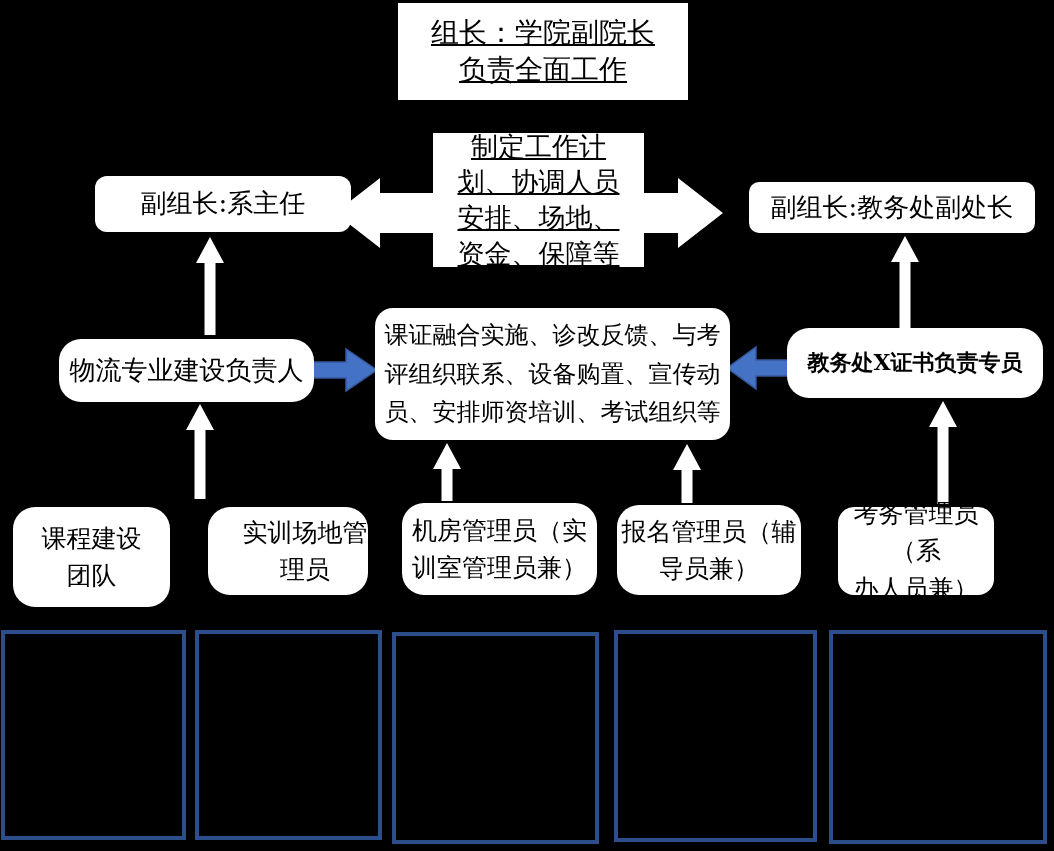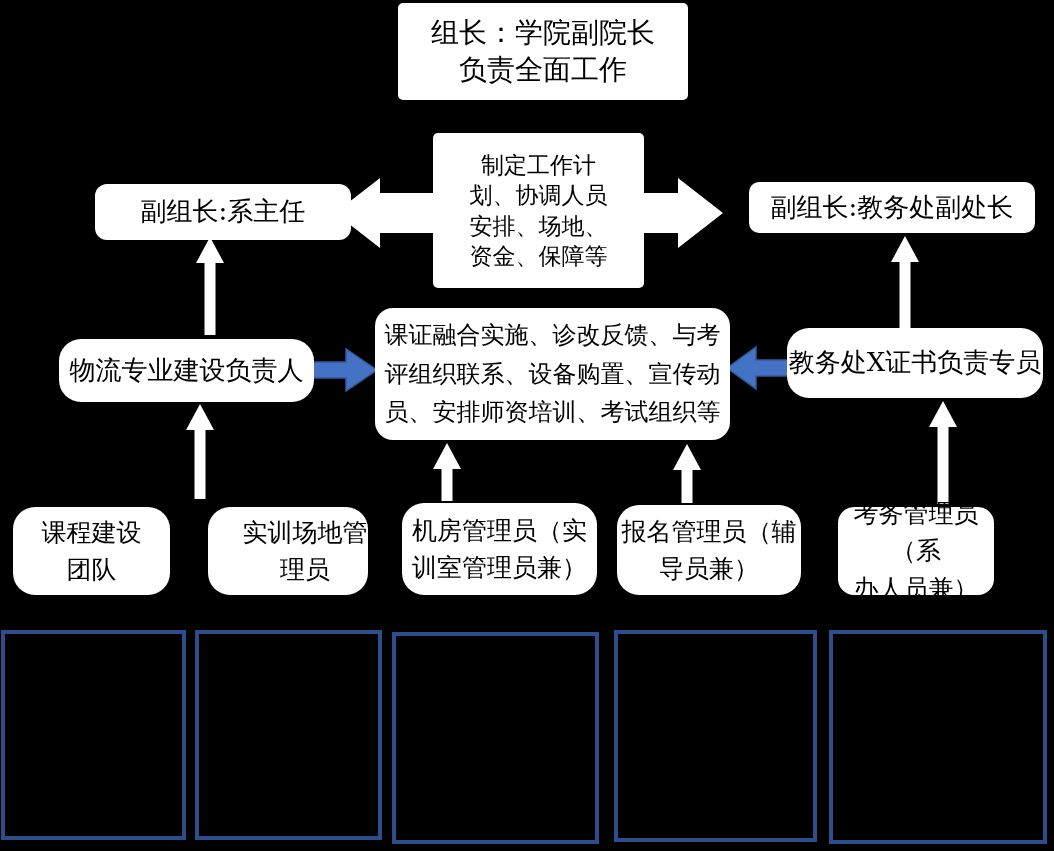--- a/index.html
+++ b/index.html
@@ -13,31 +13,31 @@
   .node{
     position:absolute;
     background:var(--box-fill,#fff);
     color:var(--box-text,#000);
     display:flex;align-items:center;justify-content:center;
     text-align:center;
     white-space:pre-line;
     box-sizing:border-box;
     line-height:1.35;
   }
-  .square{border-radius:5px;}
+  .square{border-radius:0;text-decoration:underline;}
   .round{border-radius:22px;}
   .leader{left:398px;top:3px;width:290px;height:97px;font-size:28px;line-height:1.3;}
-  .plan{left:433px;top:133px;width:211px;height:155px;font-size:23px;line-height:1.32;}
-  .vice-left{left:95px;top:184px;width:256px;height:56px;font-size:26px;border-radius:12px;}
+  .plan{left:433px;top:133px;width:211px;height:134px;font-size:27px;line-height:1.32;}
+  .vice-left{left:95px;top:176px;width:256px;height:56px;font-size:26px;border-radius:12px;}
   .vice-right{left:733px;top:182px;width:286px;height:51px;font-size:26px;border-radius:10px;margin-left:16px;}
   .logistics{left:59px;top:339px;width:255px;height:63px;font-size:26px;}
   .tasks{left:375px;top:308px;width:355px;height:132px;font-size:24px;line-height:1.6;border-radius:18px;}
-  .specialist{left:787px;top:328px;width:256px;height:70px;font-size:26px;}
+  .specialist{left:787px;top:328px;width:256px;height:70px;font-size:22px;font-weight:bold;}
   .team{font-size:25px;line-height:1.5;}
-  .team1{left:13px;top:507px;width:157px;height:88px;}
+  .team1{left:13px;top:507px;width:157px;height:100px;}
   .team2{left:208px;top:507px;width:160px;height:88px;padding-left:34px;}
   .team3{left:402px;top:503px;width:195px;height:92px;}
   .team4{left:617px;top:505px;width:184px;height:90px;}
   .team5{left:838px;top:507px;width:156px;height:88px;border-radius:16px;}
   .panel{
     position:absolute;
     box-sizing:border-box;
     border:4px solid var(--panel-border,#2C4E8A);
     background:transparent;
   }

